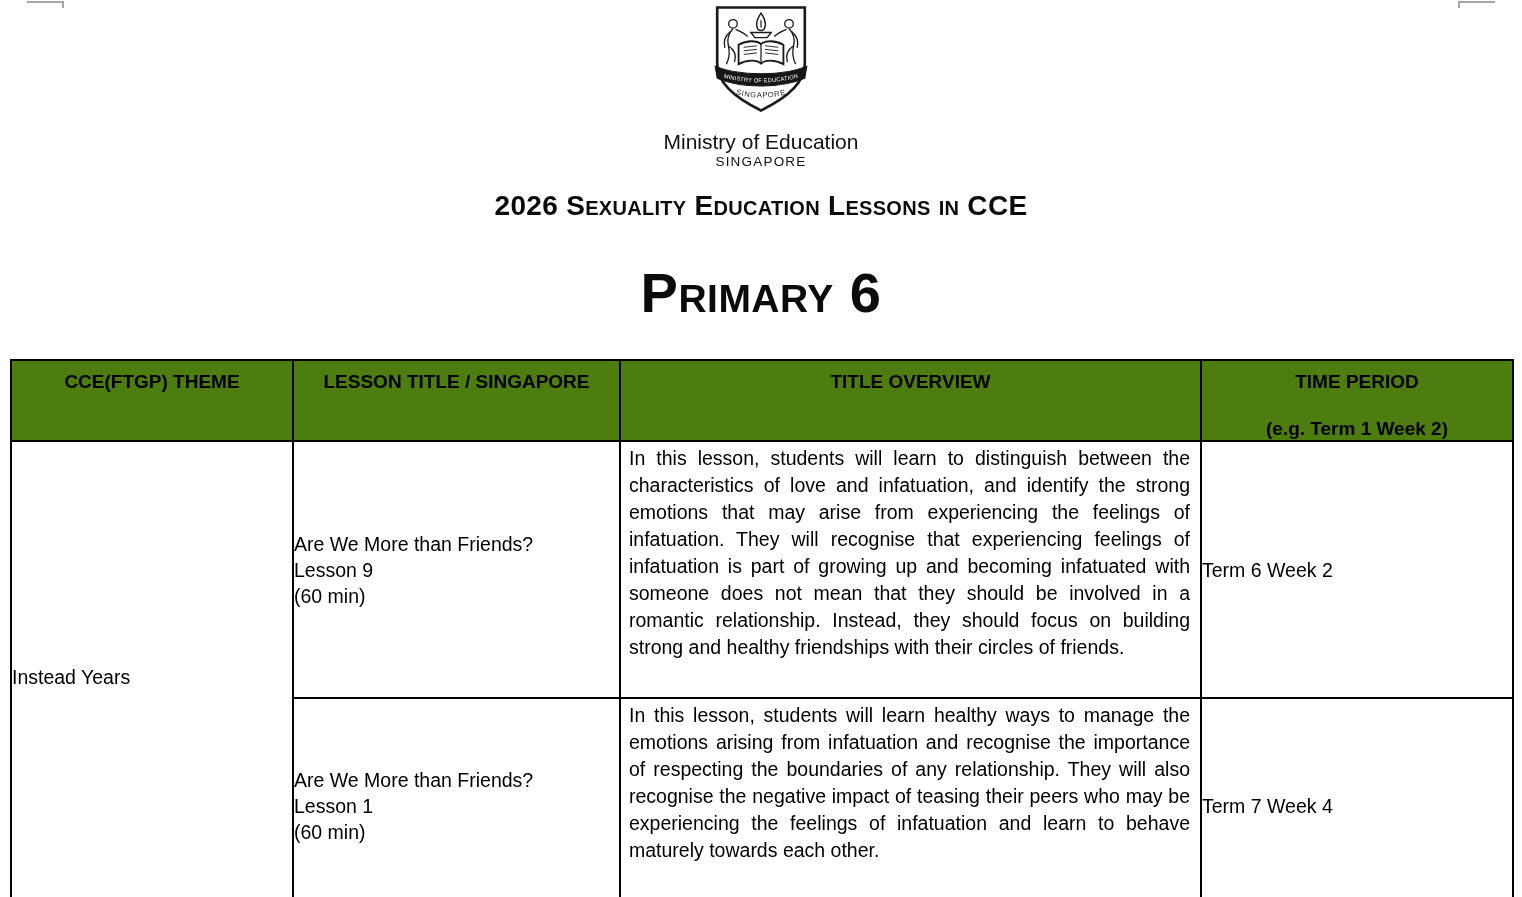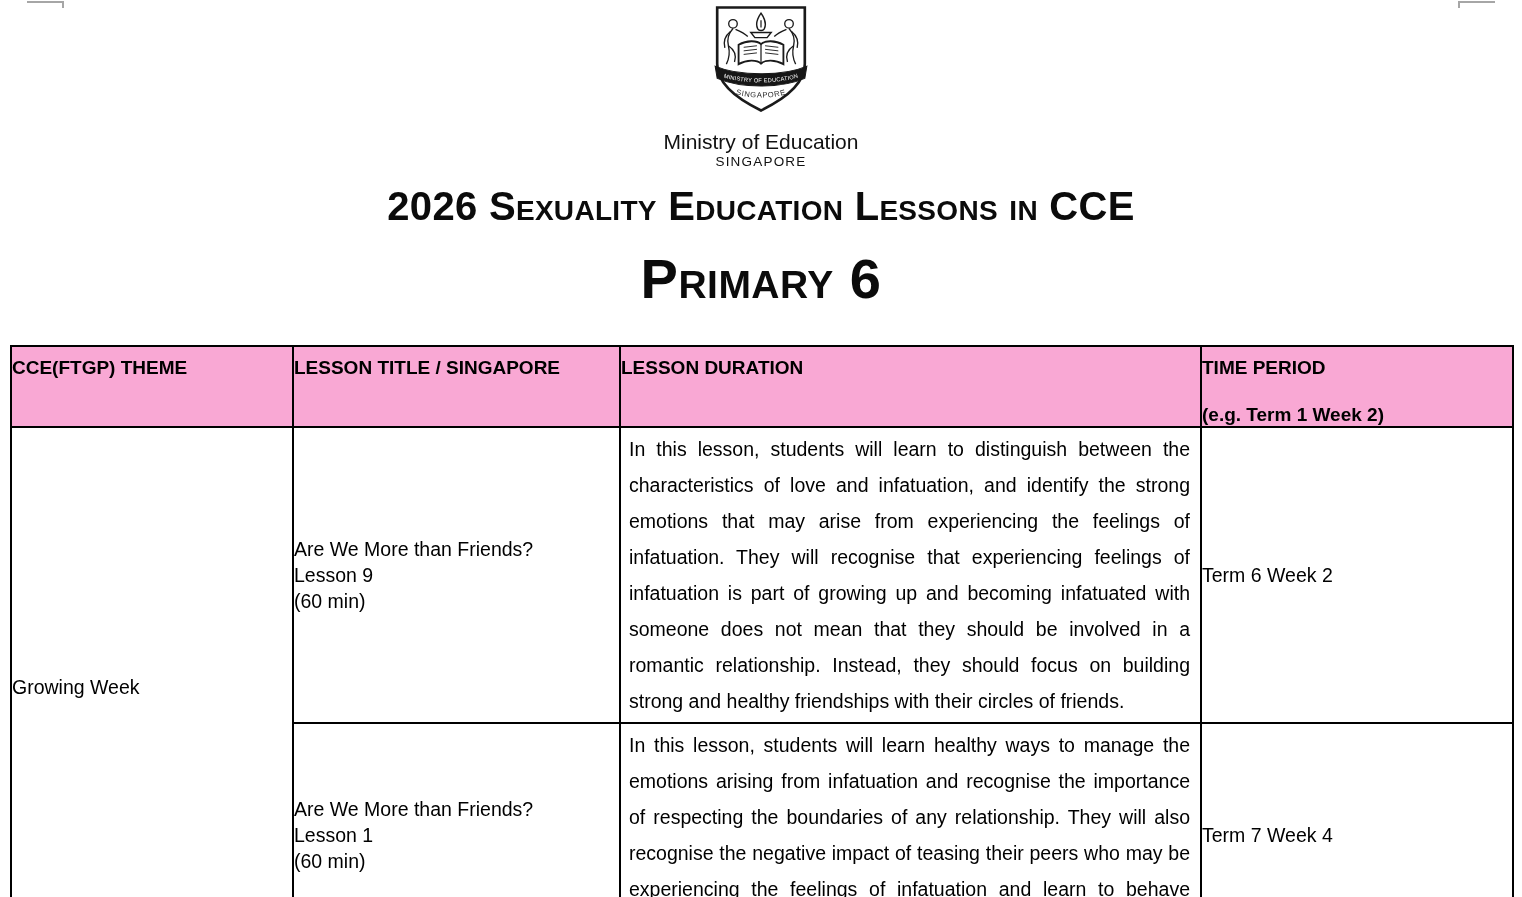--- a/index.html
+++ b/index.html
@@ -17,65 +17,65 @@
   .crop-mark.left  { left: 27px;  border-top: 2px solid #a6a6a6; border-right: 2px solid #a6a6a6; }
   .crop-mark.right { left: 1458px; border-top: 2px solid #a6a6a6; border-left: 2px solid #a6a6a6; }
 
   
   .doc-header { text-align: center; padding-top: 5px; }
   .crest { display: inline-block; }
   .org-name { font-size: 21px; line-height: 24px; margin-top: 13px; color: #111; }
   .org-country { font-size: 13.5px; line-height: 15px; letter-spacing: 1.2px; color: #111; }
   .doc-title {
     margin-top: 21px;
-    font-size: 40px; line-height: 32px;
+    font-size: 28px; line-height: 32px;
     font-weight: bold; font-variant: small-caps;
     letter-spacing: 0.3px; color: #0b0b0b;
   }
   .doc-subtitle {
-    margin-top: 30px;
+    margin-top: 44px;
     font-size: 56px; line-height: 54px;
     font-weight: bold; font-variant: small-caps;
     letter-spacing: 0.5px; color: #0b0b0b;
   }
 
   
   table.schedule {
     border-collapse: collapse;
     table-layout: fixed;
     width: 1502px;
     margin: 39px 10px 0 10px;
   }
   .schedule th, .schedule td {
     border: 2px solid #000;
     font-size: 19.5px;
   }
   .schedule thead th {
-    background: #f9a8d4;
+    background: #4d7c0f;
     vertical-align: top;
-    text-align: left;
+    text-align: center;
     font-weight: bold;
     font-size: 19px;
     padding-top: 10px;
     height: 60px;
   }
   .schedule thead .sub { margin-top: 25px; font-weight: bold; }
   .col-theme { width: 282px; }
   .col-title { width: 327px; }
   .col-overview { width: 581px; }
   .col-time { width: 312px; }
 
   td.theme-cell, td.title-cell, td.time-cell {
     text-align: left; vertical-align: middle; line-height: 26px;
   }
   td.overview-cell {
     vertical-align: top;
     text-align: justify;
     padding: 3px 10px 3px 8px;
-    line-height: 36px;
+    line-height: 27px;
   }
   tr.row-1 { height: 257px; }
   tr.row-2 { height: 215px; }
 </style>
 </head>
 <body>
 
 <div class="page">
 
   <div class="crop-mark left"></div>
@@ -141,32 +141,32 @@
     </colgroup>
     <thead>
       <tr>
         <th>
           <div>CCE(FTGP) THEME</div>
         </th>
         <th>
           <div>LESSON TITLE / SINGAPORE</div>
         </th>
         <th>
-          <div>LESSON DURATION</div>
+          <div>TITLE OVERVIEW</div>
         </th>
         <th>
           <div>TIME PERIOD</div>
           <div class="sub">(e.g. Term 1 Week 2)</div>
         </th>
       </tr>
     </thead>
     <tbody>
       <tr class="row-1">
         <td class="theme-cell" rowspan="2">
-          <span>Growing Week</span>
+          <span>Instead Years</span>
         </td>
         <td class="title-cell">
           <div>Are We More than Friends?</div>
           <div>Lesson 9</div>
           <div>(60 min)</div>
         </td>
         <td class="overview-cell">
           <span>In this lesson, students will learn to distinguish between the characteristics of love and infatuation, and identify the strong emotions that may arise from experiencing the feelings of infatuation. They will recognise that experiencing feelings of infatuation is part of growing up and becoming infatuated with someone does not mean that they should be involved in a romantic relationship. Instead, they should focus on building strong and healthy friendships with their circles of friends.</span>
         </td>
         <td class="time-cell">

